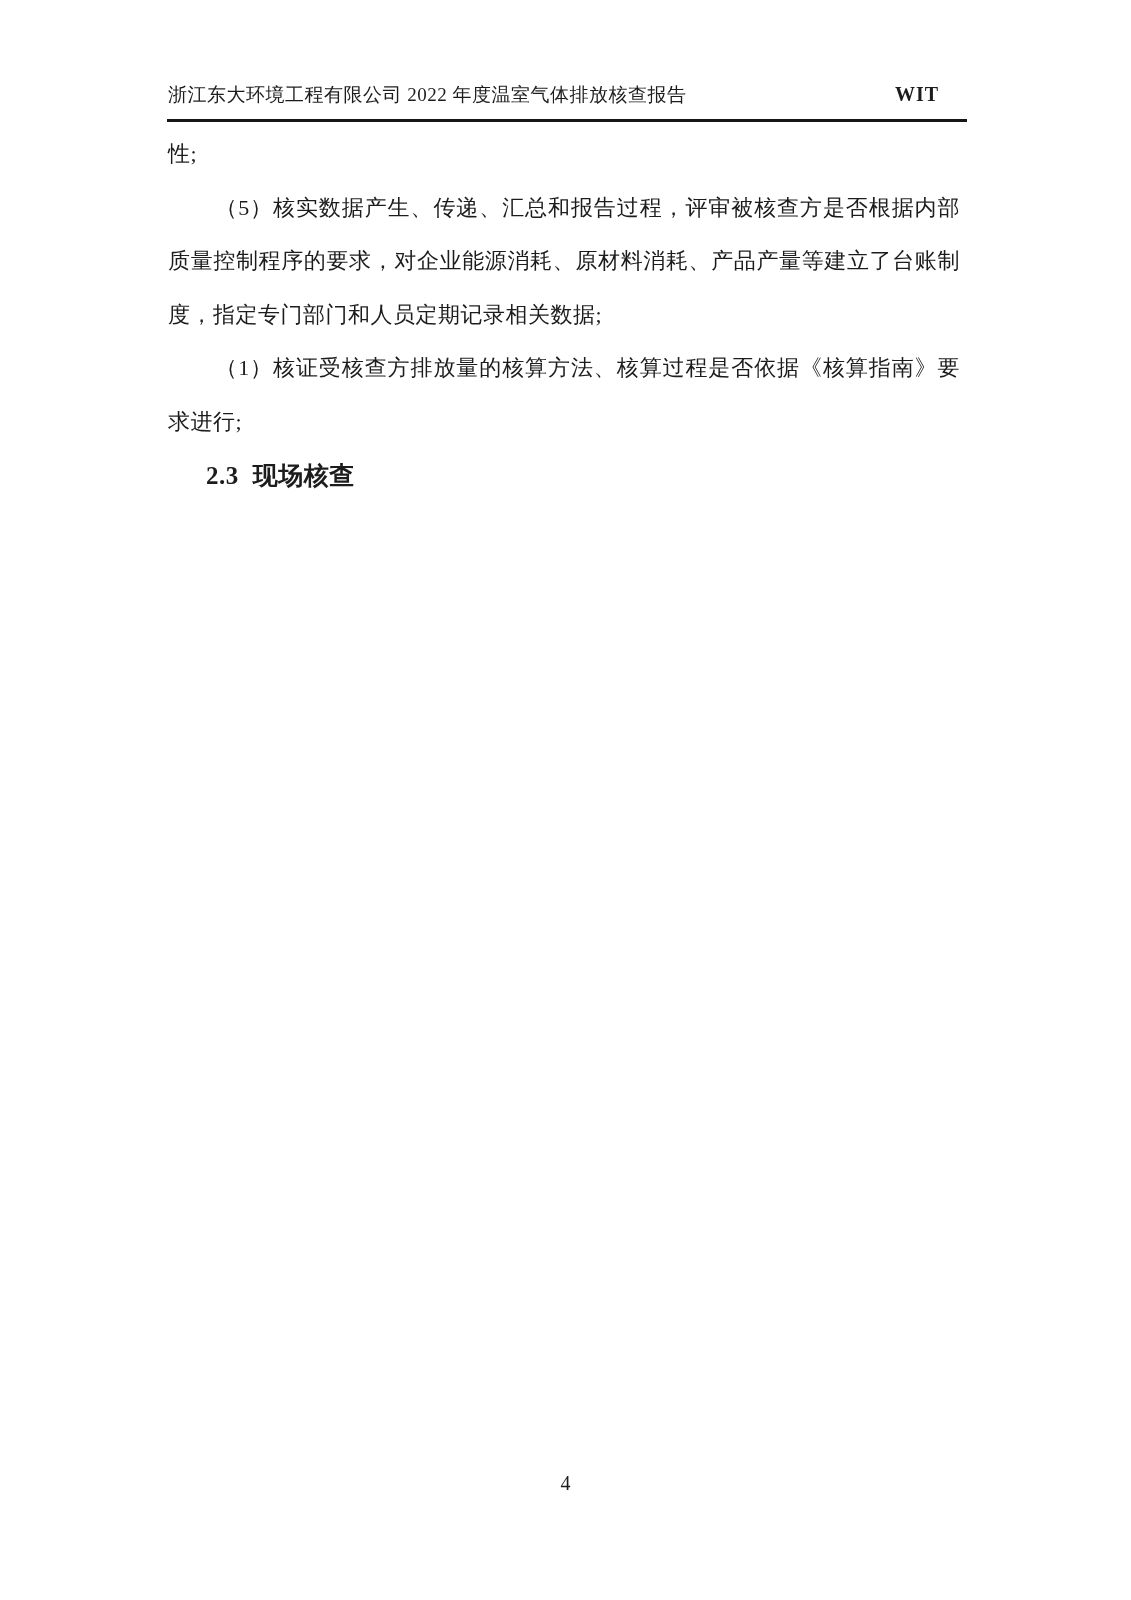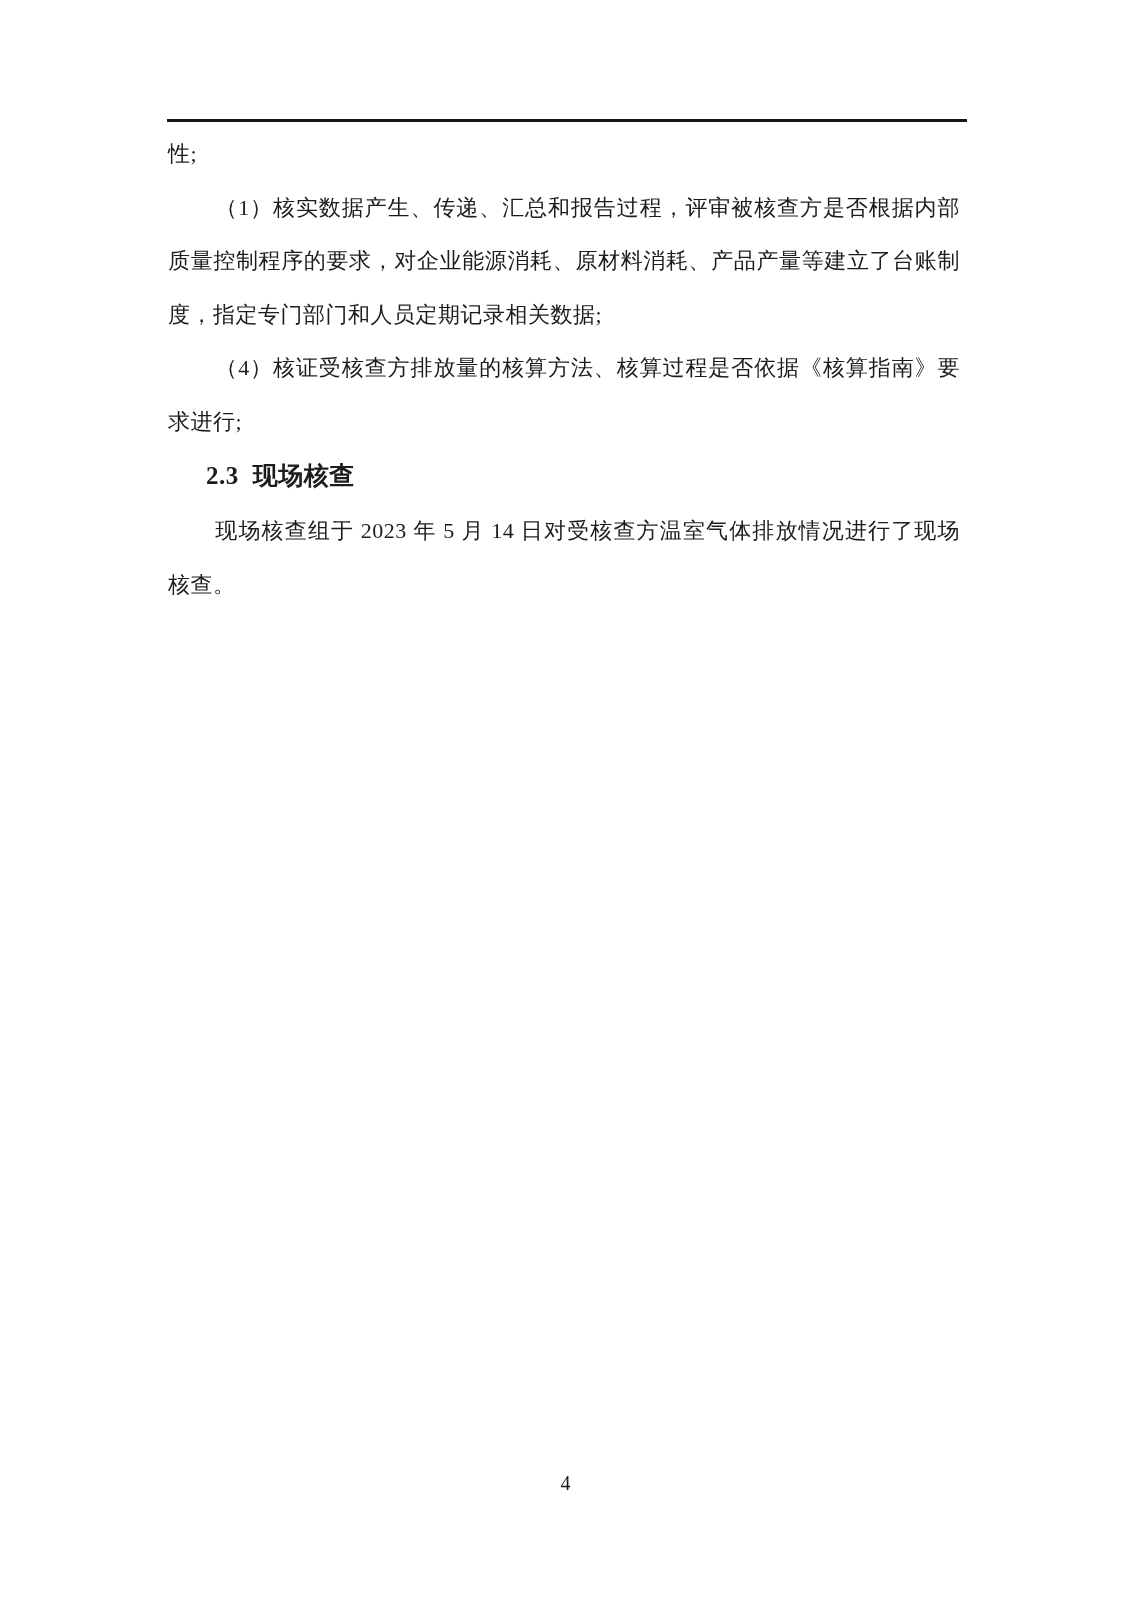--- a/index.html
+++ b/index.html
@@ -84,40 +84,43 @@
   }
   .page-number {
     font-size: 20px;
   }
 </style>
 </head>
 <body>
 
 <div class="page">
 
+  <div class="header">
+    <span class="header-title">浙江东大环境工程有限公司 2022 年度温室气体排放核查报告</span>
+    <span class="header-logo">WIT</span>
+  </div>
 
   <div class="header-rule"></div>
 
   <div class="body-text">
 
     <p>性;</p>
 
 
-    <p class="indent">（1）核实数据产生、传递、汇总和报告过程，评审被核查方是否根据内部质量控制程序的要求，对企业能源消耗、原材料消耗、产品产量等建立了台账制度，指定专门部门和人员定期记录相关数据;</p>
+    <p class="indent">（5）核实数据产生、传递、汇总和报告过程，评审被核查方是否根据内部质量控制程序的要求，对企业能源消耗、原材料消耗、产品产量等建立了台账制度，指定专门部门和人员定期记录相关数据;</p>
 
-    <p class="indent">（4）核证受核查方排放量的核算方法、核算过程是否依据《核算指南》要求进行;</p>
+    <p class="indent">（1）核证受核查方排放量的核算方法、核算过程是否依据《核算指南》要求进行;</p>
 
 
 
 
     <h2 class="section-heading">
       <span class="sec-num">2.3</span><span>现场核查</span>
     </h2>
 
-    <p class="indent">现场核查组于 2023 年 5 月 14 日对受核查方温室气体排放情况进行了现场核查。</p>
 
 
   </div>
 
   <div class="page-footer">
     <span class="page-number">4</span>
   </div>
 
 </div>
 

